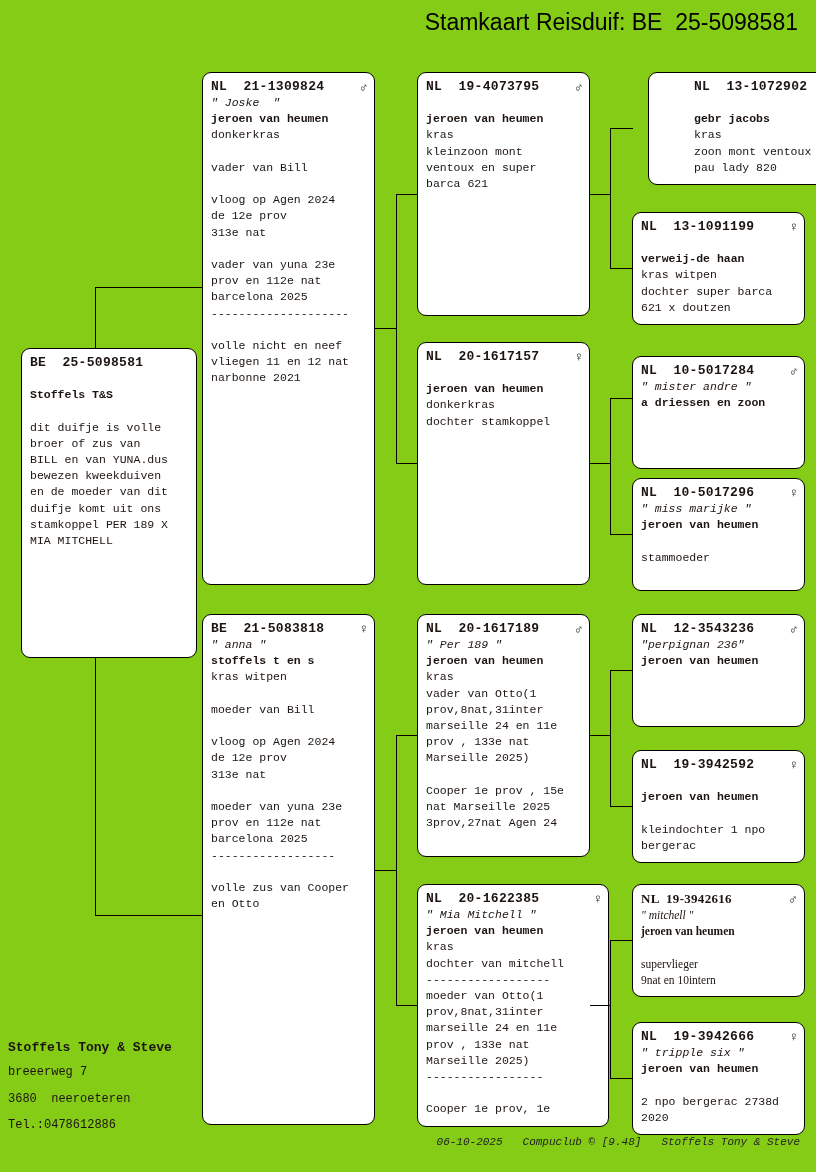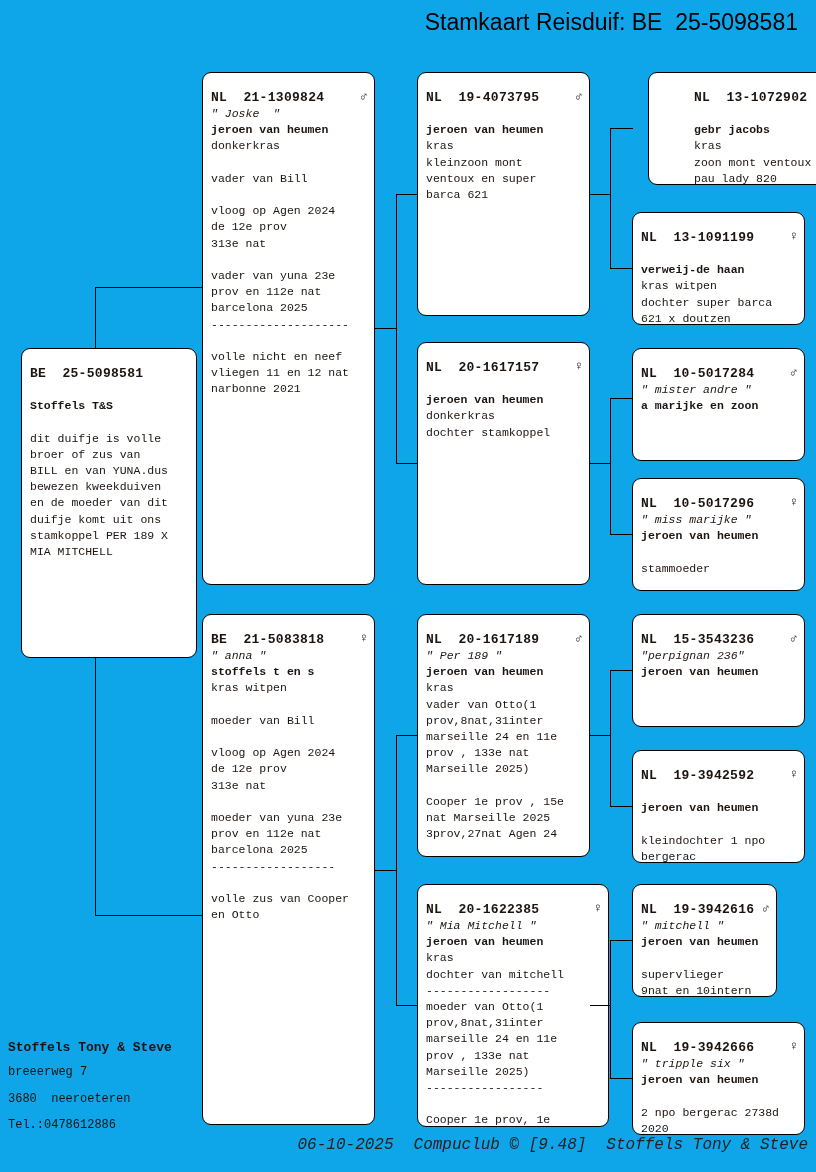--- a/index.html
+++ b/index.html
@@ -1,47 +1,46 @@
 <!DOCTYPE html>
 <html><head>
 <meta charset="utf-8">
 <style>
   html,body { margin:0; padding:0; background:#ffffff; }
   #stage {
-    position:relative; width:816px; height:1172px; background:#0ea5e9;
+    position:relative; width:816px; height:1172px; background:#84cc16;
     font-family:"Liberation Mono","DejaVu Sans Mono",monospace; color:#1c1410;
     overflow:hidden;
   }
   .title {
     position:absolute; top:9px; right:18px;
     font-family:"Liberation Sans","DejaVu Sans",sans-serif;
     font-size:23px; color:#000; white-space:pre;
   }
   .pbox {
     position:absolute; border:1.4px solid #000; border-radius:9px;
     background:#fff; box-sizing:border-box; padding:5px 6px 4px 8px;
   }
   .box-header {
-    display:flex; justify-content:space-between; align-items:flex-start;
+    display:flex; justify-content:space-between; align-items:flex-end;
     font-weight:bold; font-size:13px; letter-spacing:0.3px; line-height:17px;
     white-space:pre;
-    margin-top:11px;
   }
   .sex { font-size:13px; font-weight:bold; line-height:15px; }
   .box-body { font-size:11.5px; line-height:16.2px; }
   .line { white-space:pre; min-height:16.2px; }
   .it { font-style:italic; }
   .bd { font-weight:bold; }
   .connector { position:absolute; background:#000; }
   .owner { position:absolute; left:8px; top:1040px; }
   .owner-name { font-weight:bold; font-size:13px; margin-bottom:7px; white-space:pre; }
   .owner-line { font-size:12px; line-height:18.5px; white-space:pre;margin-top:8px; }
   .footer {
-    position:absolute; right:8px; top:1136px;
-    font-size:16px; font-style:italic; color:#222;
+    position:absolute; right:16px; top:1136px;
+    font-size:11px; font-style:italic; color:#222;
     display:flex; gap:20px; white-space:pre;
   }
 </style>
 </head>
 <body>
 
 <div id="stage">
   <div class="title">Stamkaart Reisduif: BE  25-5098581</div>
 
   <div class="owner">
@@ -212,66 +211,66 @@
       <span class="sex">♀</span>
     </div>
     <div class="box-body">
         <div class="line rg"></div>
         <div class="line bd">verweij-de haan</div>
         <div class="line rg">kras witpen</div>
         <div class="line rg">dochter super barca</div>
         <div class="line rg">621 x doutzen</div>
       </div>
   </div>
-    <div class="pbox" style="left: 632px; top: 348px; width: 173px; height: 113px;">
+    <div class="pbox" style="left: 632px; top: 356px; width: 173px; height: 113px;">
     <div class="box-header">
       <span class="ring">NL  10-5017284</span>
       <span class="sex">♂</span>
     </div>
     <div class="box-body">
         <div class="line it">" mister andre "</div>
-        <div class="line bd">a marijke en zoon</div>
+        <div class="line bd">a driessen en zoon</div>
       </div>
   </div>
     <div class="pbox" style="left: 632px; top: 478px; width: 173px; height: 113px;">
     <div class="box-header">
       <span class="ring">NL  10-5017296</span>
       <span class="sex">♀</span>
     </div>
     <div class="box-body">
         <div class="line it">" miss marijke "</div>
         <div class="line bd">jeroen van heumen</div>
         <div class="line rg"></div>
         <div class="line rg">stammoeder</div>
       </div>
   </div>
     <div class="pbox" style="left: 632px; top: 614px; width: 173px; height: 113px;">
     <div class="box-header">
-      <span class="ring">NL  15-3543236</span>
+      <span class="ring">NL  12-3543236</span>
       <span class="sex">♂</span>
     </div>
     <div class="box-body">
         <div class="line it">"perpignan 236"</div>
         <div class="line bd">jeroen van heumen</div>
       </div>
   </div>
     <div class="pbox" style="left: 632px; top: 750px; width: 173px; height: 113px;">
     <div class="box-header">
       <span class="ring">NL  19-3942592</span>
       <span class="sex">♀</span>
     </div>
     <div class="box-body">
         <div class="line rg"></div>
         <div class="line bd">jeroen van heumen</div>
         <div class="line rg"></div>
         <div class="line rg">kleindochter 1 npo</div>
         <div class="line rg">bergerac</div>
       </div>
   </div>
-    <div class="pbox" style="left: 632px; top: 884px; width: 145px; height: 113px;">
+    <div class="pbox" style="left: 632px; top: 884px; width: 173px; height: 113px; font-family: Liberation Serif, serif;">
     <div class="box-header">
       <span class="ring">NL  19-3942616</span>
       <span class="sex">♂</span>
     </div>
     <div class="box-body">
         <div class="line it">" mitchell "</div>
         <div class="line bd">jeroen van heumen</div>
         <div class="line rg"></div>
         <div class="line rg">supervlieger</div>
         <div class="line rg">9nat en 10intern</div>

